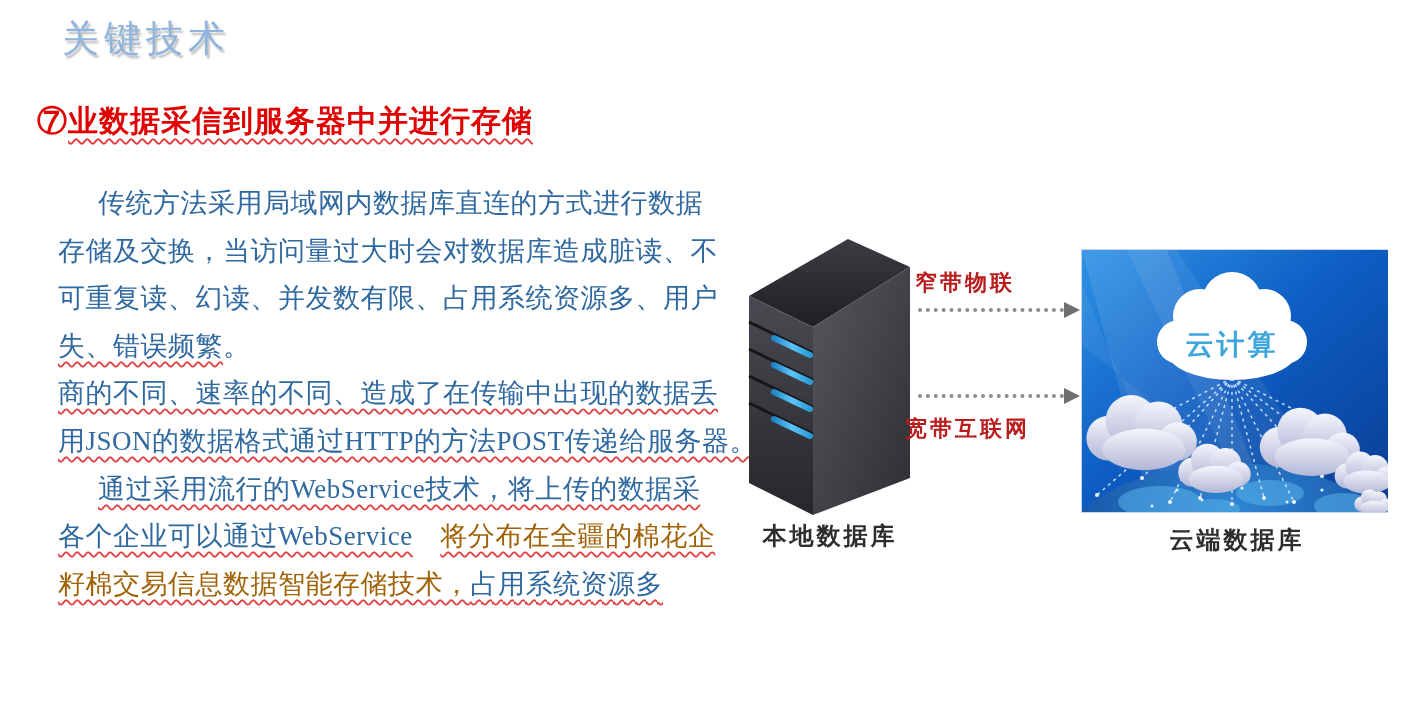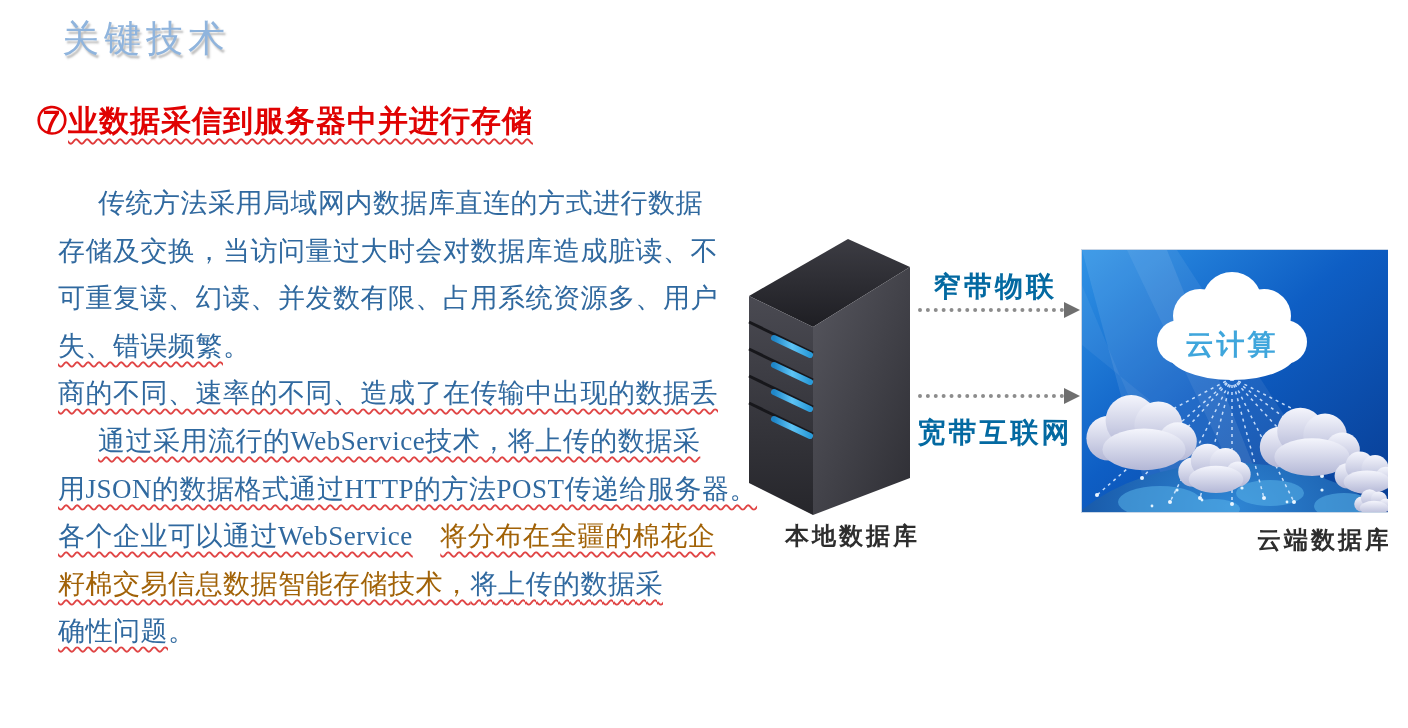--- a/index.html
+++ b/index.html
@@ -23,25 +23,25 @@
   .seg-plain{}
   .seg-wavy{text-decoration:underline;text-decoration-style:wavy;
             text-decoration-color:#e04545;text-decoration-thickness:1.5px;
             text-underline-offset:6px;}
   .seg-red-wavy{color:#a16207;text-decoration:underline;text-decoration-style:wavy;
             text-decoration-color:#e04545;text-decoration-thickness:1.5px;
             text-underline-offset:6px;}
 
   
   .diagram-label{position:absolute;font-family:"Liberation Sans","DejaVu Sans",sans-serif;
-                 color:#0369a1;font-weight:600;font-size:28px;letter-spacing:3px;text-align:center;}
+                 color:#b91c1c;font-weight:600;font-size:22px;letter-spacing:3px;text-align:left;}
   .lbl-narrowband{left:915px;top:268px;width:160px;}
   .lbl-broadband{left:905px;top:414px;width:180px;}
   .caption{position:absolute;font-family:"Liberation Sans","DejaVu Sans",sans-serif;
-           color:#2d2d2d;font-weight:bold;font-size:24px;letter-spacing:3px;text-align:right;}
+           color:#2d2d2d;font-weight:bold;font-size:24px;letter-spacing:3px;text-align:center;}
   .cap-local{left:740px;top:520px;width:180px;}
   .cap-cloud{left:1082px;top:524px;width:310px;}
 
   .dash-arrow{position:absolute;width:146px;height:0;border-top:4px dotted #8c8c8c;}
   .arrow-top{left:918px;top:308px;}
   .arrow-bottom{left:918px;top:394px;}
   .ahead{position:absolute;right:-16px;top:-10px;width:0;height:0;
          border-top:8px solid transparent;border-bottom:8px solid transparent;
          border-left:16px solid #6f6f6f;}
 
@@ -56,25 +56,24 @@
   <div class="title">关键技术</div>
 
   <div class="heading"><span class="hnum">⑦</span><span class="htext">业数据采信到服务器中并进行存储</span></div>
 
   <div class="body">
       <div class="bl ind"><span class="seg-plain">传统方法采用局域网内数据库直连的方式进行数据</span></div>
       <div class="bl"><span class="seg-plain">存储及交换，当访问量过大时会对数据库造成脏读、不</span></div>
       <div class="bl"><span class="seg-plain">可重复读、幻读、并发数有限、占用系统资源多、用户</span></div>
       <div class="bl"><span class="seg-wavy">失、错误频繁</span><span class="seg-plain">。</span></div>
       <div class="bl"><span class="seg-wavy">商的不同、速率的不同、造成了在传输中出现的数据丢</span></div>
+      <div class="bl"><span class="seg-wavy">用JSON的数据格式通过HTTP的方法POST传递给服务器。</span></div>
       <div class="bl ind"><span class="seg-wavy">通过采用流行的WebService技术，将上传的数据采</span></div>
-      <div class="bl"><span class="seg-wavy">用JSON的数据格式通过HTTP的方法POST传递给服务器。</span></div>
       <div class="bl"><span class="seg-wavy">各个企业可以通过WebService</span><span class="seg-plain">　</span><span class="seg-red-wavy">将分布在全疆的棉花企</span></div>
-      <div class="bl"><span class="seg-red-wavy">籽棉交易信息数据智能存储技术，</span><span class="seg-wavy">将上传的数据采</span></div>
-      <div class="bl"><span class="seg-wavy">确性问题</span><span class="seg-plain">。</span></div>
+      <div class="bl"><span class="seg-red-wavy">籽棉交易信息数据智能存储技术，</span><span class="seg-wavy">占用系统资源多</span></div>
     </div>
 
   <div>
 
     <svg class="server-svg" width="180" height="290" viewBox="0 0 180 290">
       <defs>
         <linearGradient id="gLeft" x1="0" y1="0" x2="0" y2="1">
           <stop offset="0" stop-color="#4a4a52"></stop>
             <stop offset="1" stop-color="#26262b"></stop>
         </linearGradient>

